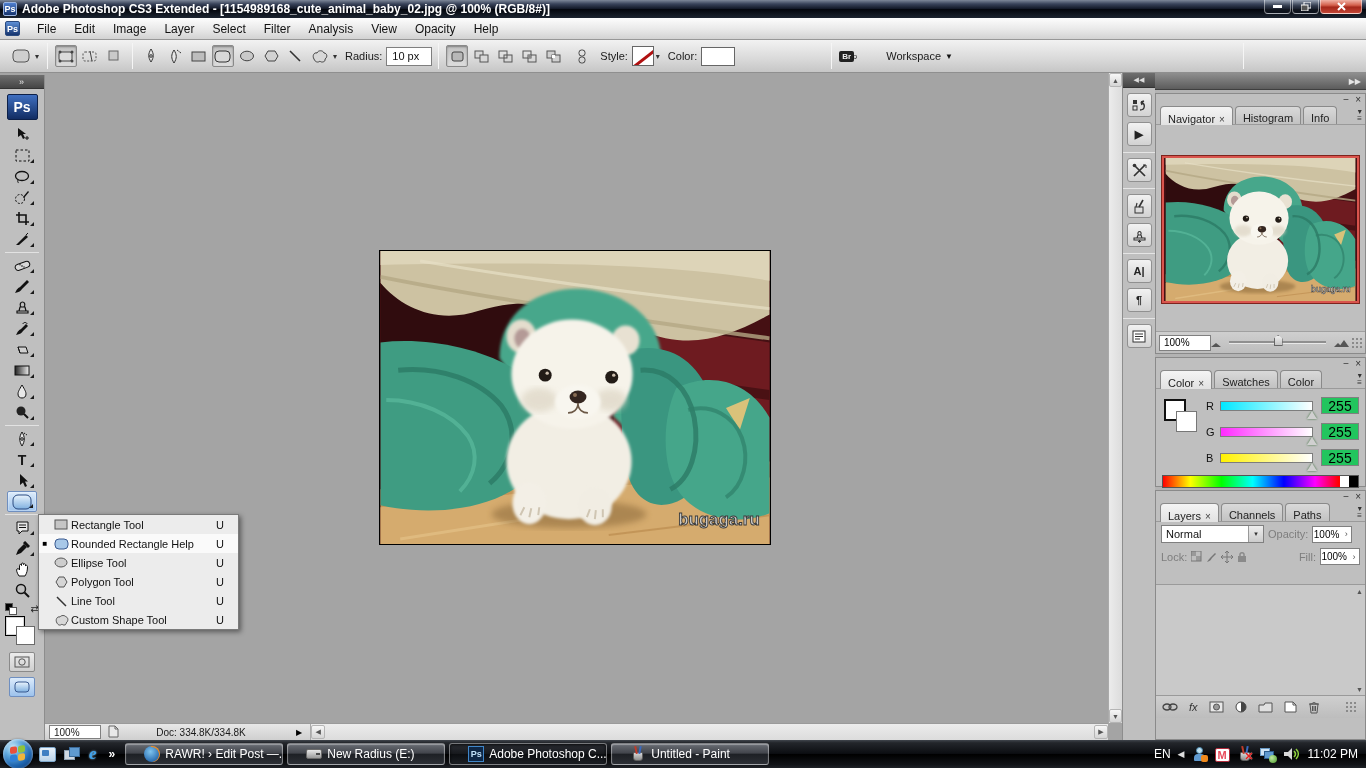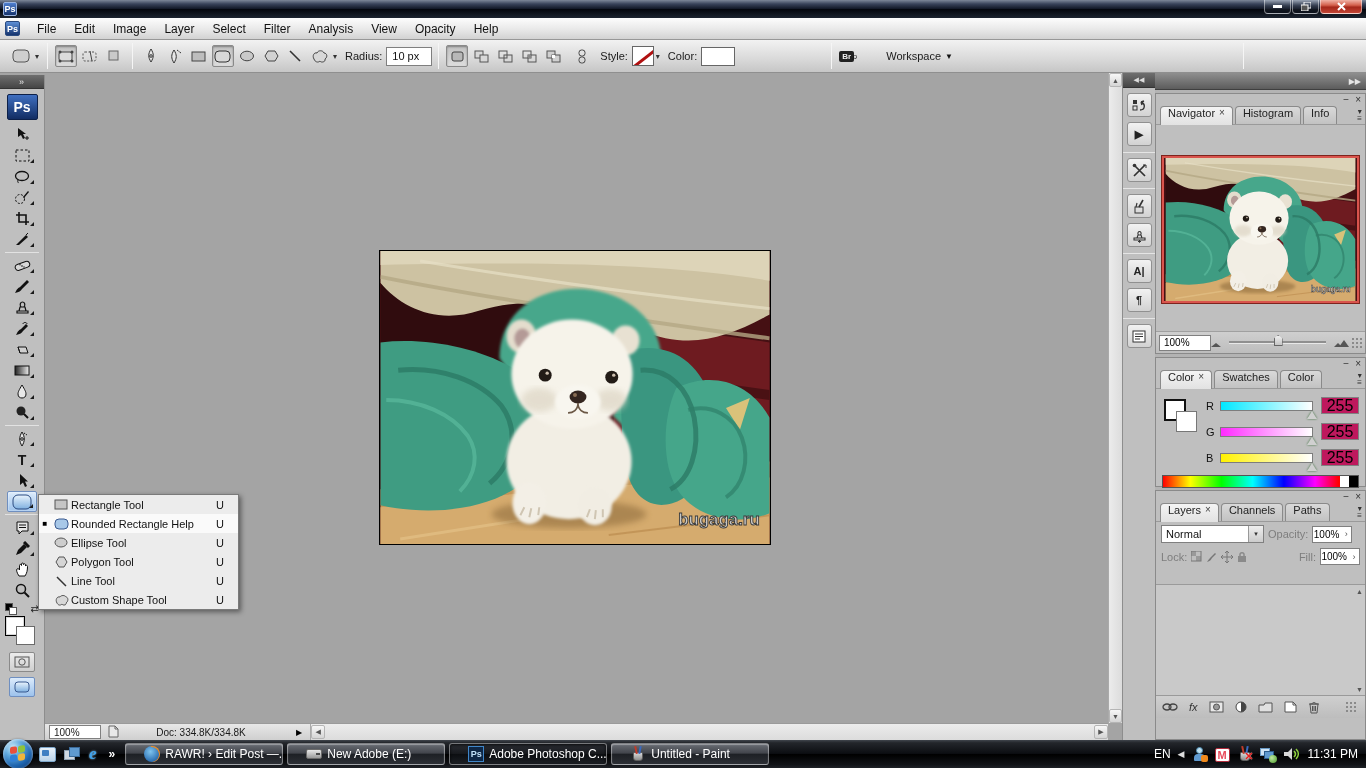--- a/index.html
+++ b/index.html
@@ -76,21 +76,21 @@
   .small-btn { width:26px; height:20px; margin-top:5px; border:1px solid #8a8a8a; border-radius:2px;
     background:linear-gradient(180deg,#ececec,#cfcfcf); display:flex; align-items:center; justify-content:center; }
   .small-btn.scrmode { background:linear-gradient(180deg,#dcebfb,#9cc2ec); border-color:#6f8fc0; }
 
   
   .canvas { position:absolute; left:45px; top:73px; width:1063px; height:650px; background:#a4a4a4; }
   .photo { position:absolute; left:334px; top:177px; width:392px; height:295px; border:1px solid #000; background:#451013; }
   .photo svg, .nav-thumb svg, .layer-thumb { display:block; }
 
   
-  .flyout { position:absolute; left:38px; top:494px; width:201px; background:#ececec;
+  .flyout { position:absolute; left:38px; top:514px; width:201px; background:#ececec;
     border:1px solid #7a7a7a; box-shadow:2px 2px 5px rgba(0,0,0,.45); z-index:30; font-size:11px; }
   .fly-row { height:19px; display:flex; align-items:center; color:#111; }
   .fly-row.sel { background:#fafafa; }
   .fly-mark { width:12px; text-align:center; font-size:8px; color:#000; }
   .fly-ico { width:20px; display:flex; align-items:center; justify-content:center; }
   .fly-label { flex:1; }
   .fly-key { width:22px; }
 
   
   .vscroll { position:absolute; left:1108px; top:73px; width:14px; height:650px;
@@ -127,21 +127,21 @@
   .pn-head { height:17px; background:linear-gradient(180deg,#8f8f8f,#5c5c5c); border-bottom:1px solid #3f3f3f;
     color:#e5e5e5; font-size:8px; display:flex; align-items:center; justify-content:flex-end; padding-right:5px; }
   .pgroup { position:absolute; left:0; width:211px; background:#bfbfbf; border:1px solid #8a8a8a; }
   .pg-top { height:12px; display:flex; justify-content:flex-end; align-items:center; padding-right:4px;
     color:#333; font-size:10px; line-height:1; }
   .pg-top span { margin-left:6px; }
   .ptabs { display:flex; align-items:flex-end; height:19px; padding-left:4px; position:relative;
     border-bottom:1px solid #9a9a9a; }
   .ptab { height:18px; padding:0 7px; margin-right:2px; font-size:11px; color:#222;
     border:1px solid #8a8a8a; border-bottom:none; border-radius:4px 4px 0 0;
-    background:linear-gradient(180deg,#d9d9d9,#c2c2c2); display:flex; align-items:flex-start; }
+    background:linear-gradient(180deg,#d9d9d9,#c2c2c2); display:flex; align-items:flex-end; }
   .ptab.active { background:linear-gradient(180deg,#f4f4f4,#e2e2e2); height:19px; margin-bottom:-1px; }
   .ptab .tabx { margin-left:4px; font-size:10px; color:#444; }
   .pmenu { position:absolute; right:3px; bottom:2px; font-size:8px; color:#333; line-height:.8; text-align:center; }
 
   
   .nav-thumb { margin:31px auto 0; width:197px; height:147px; border:2px solid #d9544d; outline:1px solid #7e241d; background:#451013; }
   .nav-zoom { position:absolute; left:0; right:0; bottom:0; height:22px; border-top:1px solid #a0a0a0;
     display:flex; align-items:center; background:linear-gradient(180deg,#cfcfcf,#bdbdbd); }
   .nz-field { width:52px; height:16px; margin-left:3px; background:#fff; border:1px solid #808080;
     font-size:10px; display:flex; align-items:center; padding-left:4px; }
@@ -159,21 +159,21 @@
   .cp-sw .bg { position:absolute; left:12px; top:12px; width:21px; height:21px; background:#fff; border:1px solid #777; }
   .crow { display:flex; align-items:center; margin:0 0 9px 44px; }
   .clabel { width:14px; font-size:11px; color:#111; }
   .cbar { position:relative; flex:1; height:10px; border:1px solid #7d7d7d; margin-right:8px; }
   .cbar-r { background:linear-gradient(90deg,#00e8ff,#ffffff); }
   .cbar-g { background:linear-gradient(90deg,#ff2bff,#ffffff); }
   .cbar-b { background:linear-gradient(90deg,#fff200,#ffffff); }
   .cthumb { position:absolute; right:-5px; bottom:-9px; width:0; height:0;
     border-left:5px solid transparent; border-right:5px solid transparent; border-bottom:8px solid #d0d0d0;
     filter:drop-shadow(0 0 1px #3a6e3a); }
-  .cval { width:38px; height:17px; background:#be185d; border:1px solid #808080; font-size:16px;
+  .cval { width:38px; height:17px; background:#22c55e; border:1px solid #808080; font-size:14px;
     display:flex; align-items:center; justify-content:center; }
   .spectrum { position:relative; height:13px; margin:2px 0 0; border:1px solid #555;
     background:linear-gradient(90deg,#ff0000 0%,#ffff00 14%,#00ff00 30%,#00ffff 46%,#0000ff 62%,#ff00ff 78%,#ff0000 90%,#ff0000 93%); }
   .spectrum .spw { position:absolute; right:9px; top:0; bottom:0; width:9px; background:#fff; }
   .spectrum .spb { position:absolute; right:0; top:0; bottom:0; width:9px; background:#000; }
 
   
   .lrow1, .lrow2 { display:flex; align-items:center; padding:3px 5px 2px; font-size:11px; }
   .blendbox { width:103px; height:18px; background:#fff; border:1px solid #808080; display:flex; align-items:center; }
   .blendbox .bm { flex:1; padding-left:4px; font-size:11px; color:#111; }
@@ -310,20 +310,21 @@
       <path d="M208,268 L211,260 M216,270 L217,261 M224,268 L224,260" stroke="#cfc5b2" stroke-width="2" fill="none"></path>
       <text id="wm-text" x="382" y="276" text-anchor="end" font-family="Liberation Sans, sans-serif" font-size="17" font-weight="bold" fill="#c8c8c8" stroke="#3a3a3a" stroke-width="0.9">bugaga.ru</text>
     </symbol>
   </defs>
 </svg>
 
 <div class="screen">
 
   <div class="titlebar">
     <span class="app-ico">Ps</span>
+    <span>Adobe Photoshop CS3 Extended - [1154989168_cute_animal_baby_02.jpg @ 100% (RGB/8#)]</span>
     <div class="win-controls">
       <span class="wc min">
           <svg width="10" height="3">
             <rect width="9" height="3" fill="#fff"></rect>
           </svg>
         </span>
       <span class="wc rest">
           <svg width="10" height="9">
             <rect x="3" y="0" width="7" height="6" fill="none" stroke="#fff"></rect>
             <rect x="0" y="3" width="7" height="6" fill="#555" stroke="#fff"></rect>
@@ -999,21 +1000,21 @@
     </div>
     <span class="ovf">»</span>
     <div class="taskbtn">
       <span class="tb-ico ffx"></span>
       <span>RAWR! › Edit Post —...</span>
     </div>
     <div class="taskbtn">
       <span class="tb-ico">
           <span class="drv" style="display:block"></span>
         </span>
-      <span>New Adobe (E:)</span>
+      <span>New Radius (E:)</span>
     </div>
     <div class="taskbtn active">
       <span class="tb-ico psq">Ps</span>
       <span>Adobe Photoshop C...</span>
     </div>
     <div class="taskbtn">
       <span class="tb-ico">
           <span class="pnt-cup"></span>
           <span class="pnt-b1"></span>
           <span class="pnt-b2"></span>
@@ -1038,17 +1039,17 @@
       <span class="tray-ico">
           <span class="net-a"></span>
           <span class="net-b"></span>
           <span class="net-g"></span>
         </span>
       <span class="tray-ico">
         <svg width="16" height="16">
             <polygon points="1,6 5,6 9,2 9,14 5,10 1,10" fill="#d8d8d8"></polygon>
             <path d="M11,5 C13,7 13,9 11,11 M13,3 C16,6 16,10 13,13" stroke="#8fd13f" stroke-width="1.6" fill="none"></path>
           </svg></span>
-      <span class="time">11:31 PM</span>
+      <span class="time">11:02 PM</span>
     </div>
   </div>
 
 </div>
 
 </body></html>

